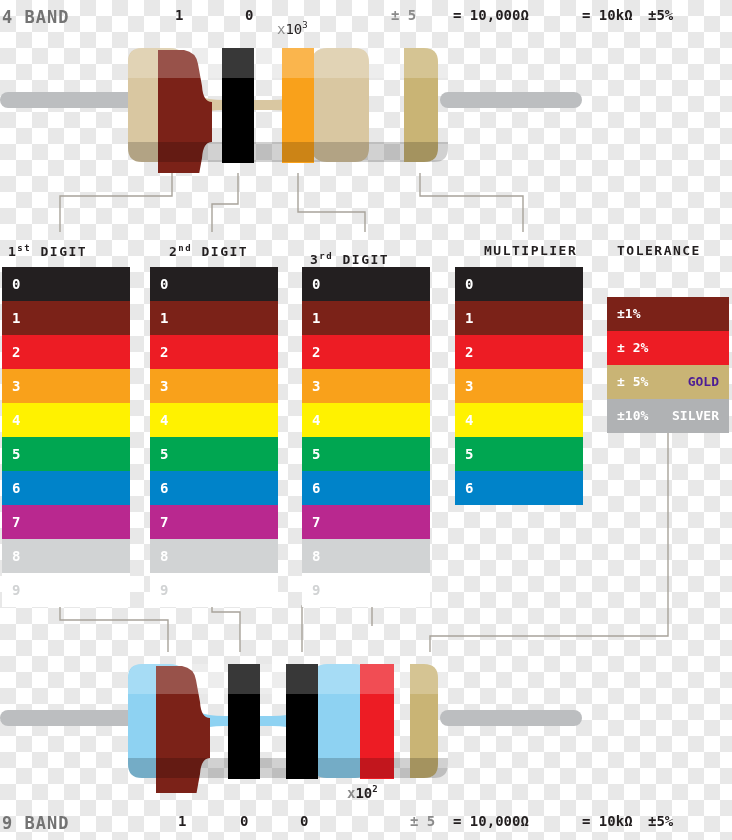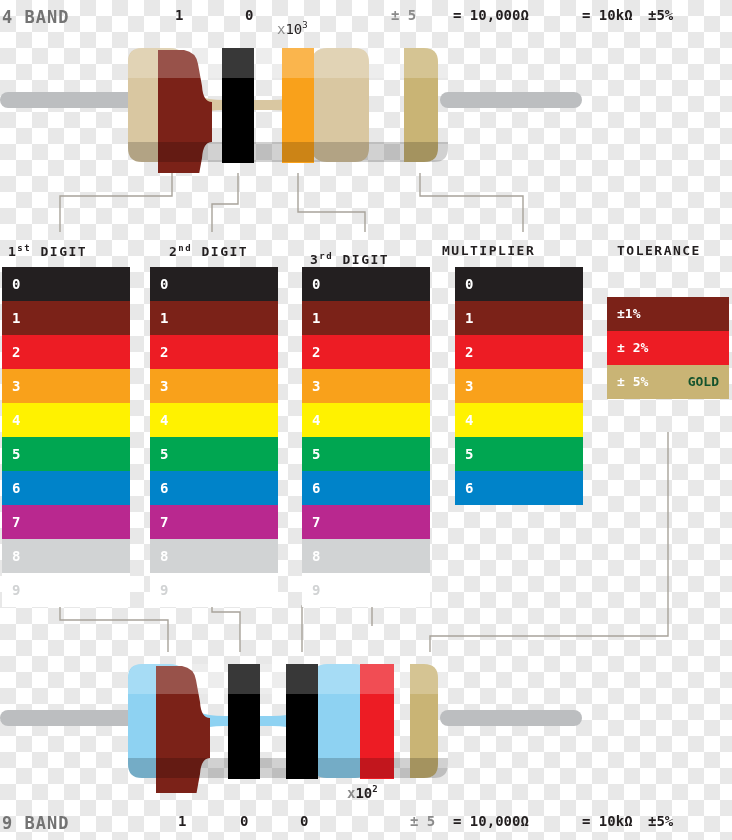--- a/index.html
+++ b/index.html
@@ -106,21 +106,21 @@
 
 <div class="abs colhdr" style="left:8px;top:243px;">
   <span>1</span><span class="sup">st</span> <span>DIGIT</span>
 </div>
 <div class="abs colhdr" style="left:158px;top:243px;margin-left:11px;">
   <span>2</span><span class="sup">nd</span> <span>DIGIT</span>
 </div>
 <div class="abs colhdr" style="left:310px;top:243px;margin-top:8px;">
   <span>3</span><span class="sup">rd</span> <span>DIGIT</span>
 </div>
-<div class="abs colhdr" style="left:442px;top:243px;">MULTIPLIER</div>
+<div class="abs colhdr" style="left:484px;top:243px;">MULTIPLIER</div>
 <div class="abs colhdr" style="left:617px;top:243px;">TOLERANCE</div>
 
 <div class="colstack" style="left:2px;top:267px;">
     <div class="swatch" style="background: rgb(35, 31, 32); color: rgb(255, 255, 255);">0</div>
     <div class="swatch" style="background: rgb(123, 34, 24); color: rgb(255, 255, 255);">1</div>
     <div class="swatch" style="background: rgb(237, 28, 36); color: rgb(255, 255, 255);">2</div>
     <div class="swatch" style="background: rgb(249, 161, 27); color: rgb(255, 255, 255);">3</div>
     <div class="swatch" style="background: rgb(255, 242, 0); color: rgb(255, 255, 255);">4</div>
     <div class="swatch" style="background: rgb(0, 166, 81); color: rgb(255, 255, 255);">5</div>
     <div class="swatch" style="background: rgb(0, 131, 201); color: rgb(255, 255, 255);">6</div>
@@ -164,21 +164,25 @@
 
 <div class="tolstack" style="left:607px;top:297px;">
     <div class="tolrow" style="background: rgb(123, 34, 24);">
       <span class="t1" style="color: rgb(255, 255, 255);">±1%</span>
     </div>
     <div class="tolrow" style="background: rgb(237, 28, 36);">
       <span class="t1" style="color: rgb(255, 255, 255);">± 2%</span>
     </div>
     <div class="tolrow" style="background: rgb(201, 180, 117);">
       <span class="t1" style="color: rgb(255, 255, 255);">± 5%</span>
-      <span class="t2" style="color: #14532d;">GOLD</span>
+      <span class="t2" style="color: #4c1d95;">GOLD</span>
+    </div>
+    <div class="tolrow" style="background: rgb(176, 178, 180);">
+      <span class="t1" style="color: rgb(255, 255, 255);">±10%</span>
+      <span class="t2" style="color: rgb(255, 255, 255);">SILVER</span>
     </div>
   </div>
 
 <div class="abs" style="left:0px;top:648px;width:600px;height:145px;">
   <svg width="600" height="145" viewBox="0 0 600 145">
     <rect x="0" y="62" width="140" height="16" rx="8" fill="#bcbec0"></rect>
     <rect x="440" y="62" width="142" height="16" rx="8" fill="#bcbec0"></rect>
     <path d="M128 30 q0 -14 14 -14 l28 0 q14 0 16 14 l4 22 q1 16 34 16 l48 0 q34 0 35 -16 l4 -22 q2 -14 16 -14 l28 0 q14 0 14 14 l0 86 q0 14 -14 14 l-28 0 q-14 0 -16 -14 l-4 -22 q-1 -16 -35 -16 l-48 0 q-33 0 -34 16 l-4 22 q-2 14 -16 14 l-28 0 q-14 0 -14 -14 z" fill="#8ed2f2"></path>
     <path d="M156 18 l26 0 q12 2 14 14 l4 22 q1 16 10 16 l0 40 q-9 0 -10 16 l-4 22 q-2 12 -14 14 l-26 0 z" fill="#7b2218"></path>
     <rect x="228" y="16" width="32" height="115" fill="#000000"></rect>

